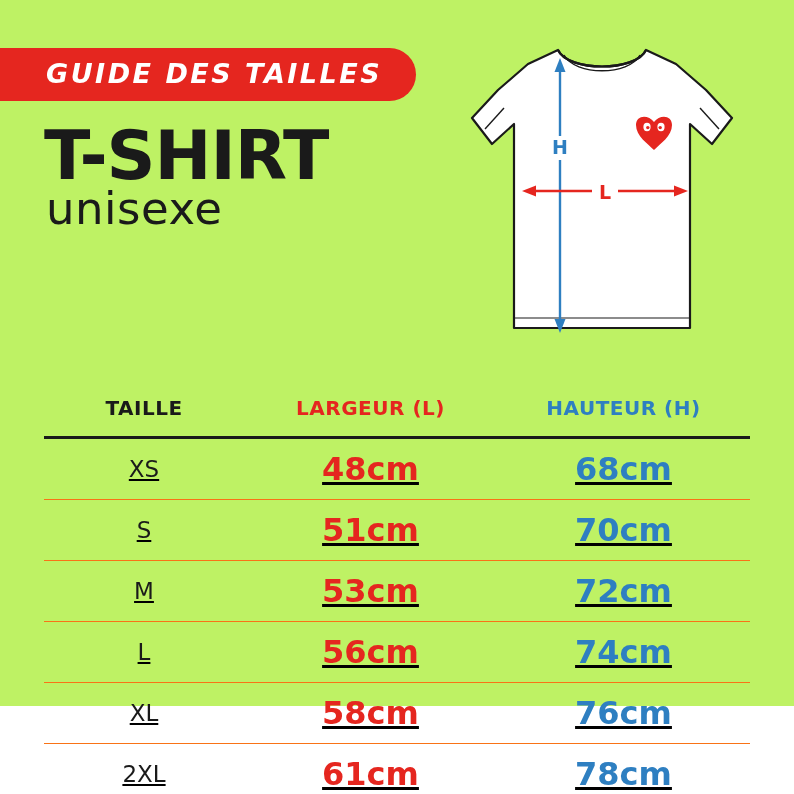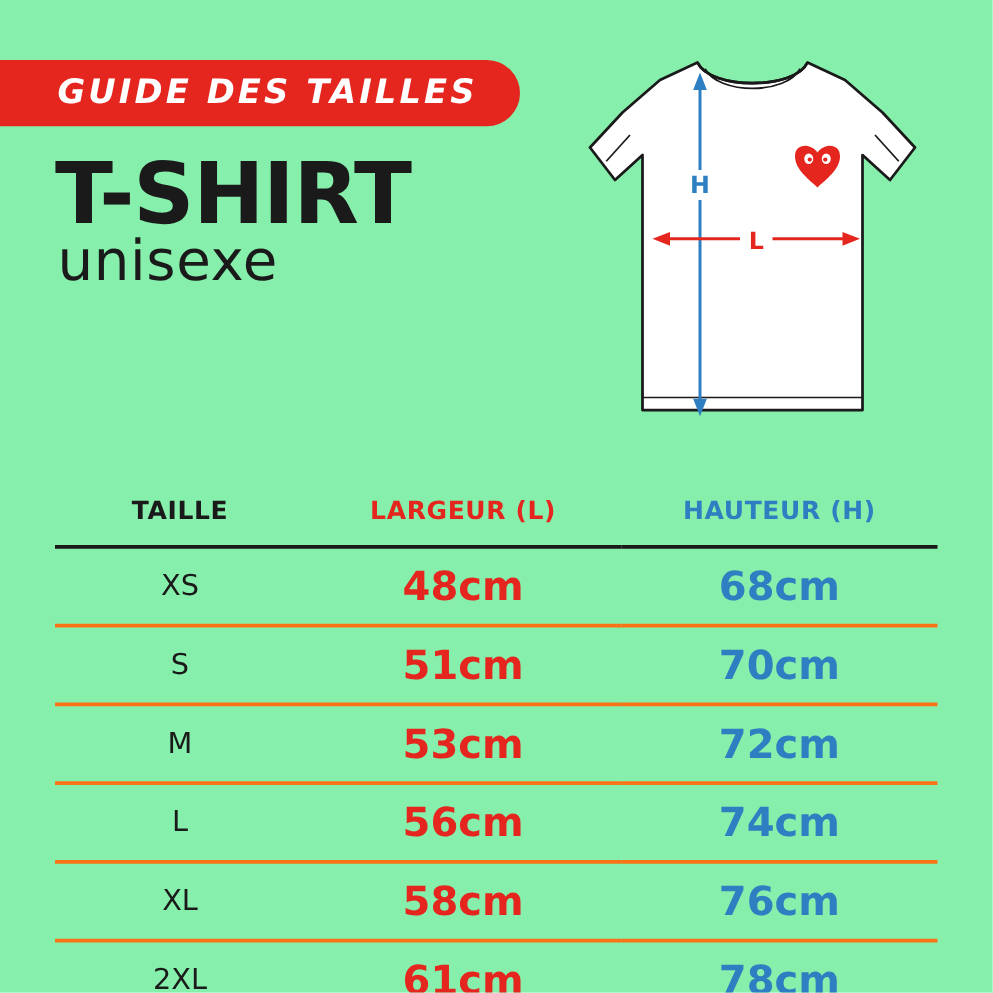--- a/index.html
+++ b/index.html
@@ -9,22 +9,22 @@
   body {
     width: 794px;
     height: 794px;
     background: #ffffff;
     font-family: "DejaVu Sans", sans-serif;
     overflow: hidden;
   }
   .page {
     position: relative;
     width: 794px;
-    height: 794px;
-    background: #86efac;
+    height: 706px;
+    background: #bef264;
   }
 
   
   .badge {
     position: absolute;
     left: 0;
     top: 48px;
     background: #e5261f;
     color: #ffffff;
     border-radius: 0 28px 28px 0;
@@ -81,21 +81,22 @@
     font-size: 20px;
     font-weight: bold;
     padding: 0 0 16px 0;
     letter-spacing: 0.5px;
   }
   .table th.c-taille { color: #1a1a1a; width: 200px; }
   .table th.c-larg   { color: #e5261f; width: 253px; }
   .table th.c-haut   { color: #2e7fc1; width: 253px; }
 
   .table tbody tr {
-    border-bottom: 3px solid #f97316;
+    border-bottom: 1px solid #f97316;
+    text-decoration: underline;
   }
   .table tbody tr:first-child td {
     border-top: 3px solid #1a1a1a;
   }
   .table td {
     text-align: center;
     padding: 11px 0 11px 0;
     font-size: 32px;
     font-weight: bold;
     height: 30px;

